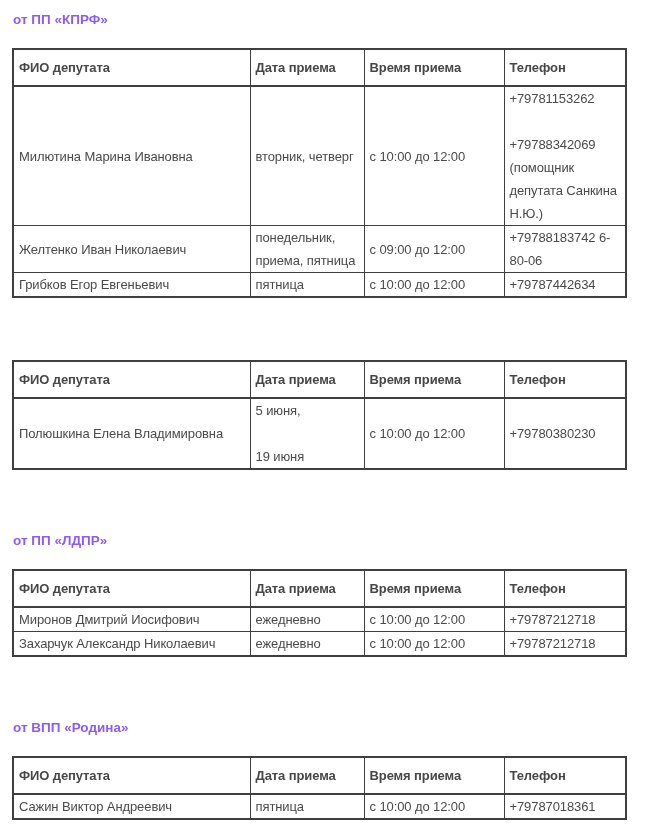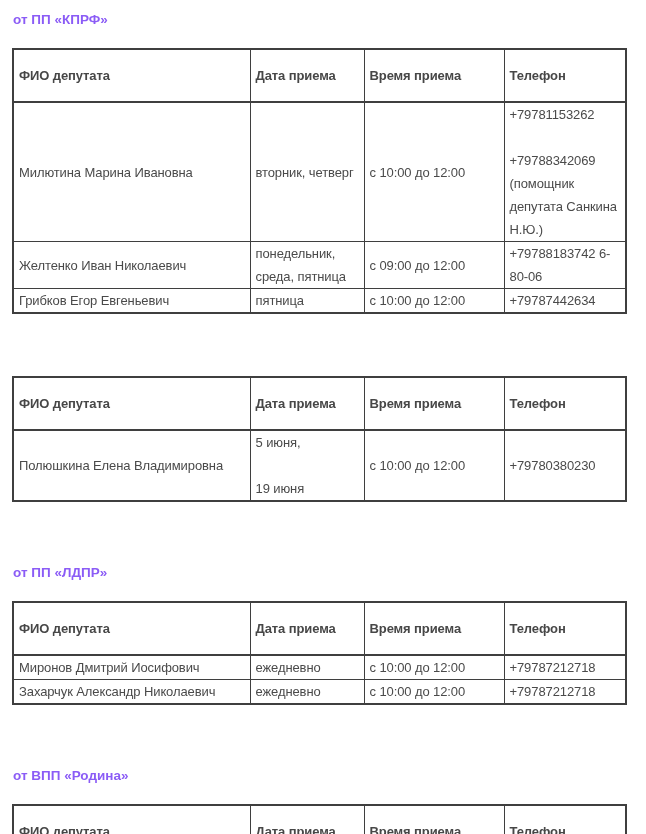--- a/index.html
+++ b/index.html
@@ -39,21 +39,21 @@
     border: 1px solid #3f3f3f;
     font-size: 13px;
     line-height: 23px;
     letter-spacing: -0.1px;
     text-align: left;
     vertical-align: middle;
     overflow-wrap: break-word;
   }
   th {
     font-weight: 700;
-    padding: 14px 5px;
+    padding: 6px 5px;
     border-bottom: 2px solid #3f3f3f;
     color: #474747;
   }
   td {
     font-weight: 400;
     padding: 0 5px;
     border-radius: 23px;
   }
   .ln { min-height: 23px; }
 </style>
@@ -86,21 +86,21 @@
           <td>с 10:00 до 12:00</td>
           <td>
             <div class="ln">+79781153262</div>
             <div class="ln"></div>
             <div class="ln">+79788342069</div>
             <div class="ln">(помощник депутата Санкина Н.Ю.)</div>
           </td>
         </tr>
         <tr>
           <td>Желтенко Иван Николаевич</td>
-          <td>понедельник, среда, пятница</td>
+          <td>понедельник, приема, пятница</td>
           <td>с 09:00 до 12:00</td>
           <td>+79788183742 6-80-06</td>
         </tr>
         <tr>
           <td>Грибков Егор Евгеньевич</td>
           <td>пятница</td>
           <td>с 10:00 до 12:00</td>
           <td>+79787442634</td>
         </tr>
       </tbody>

